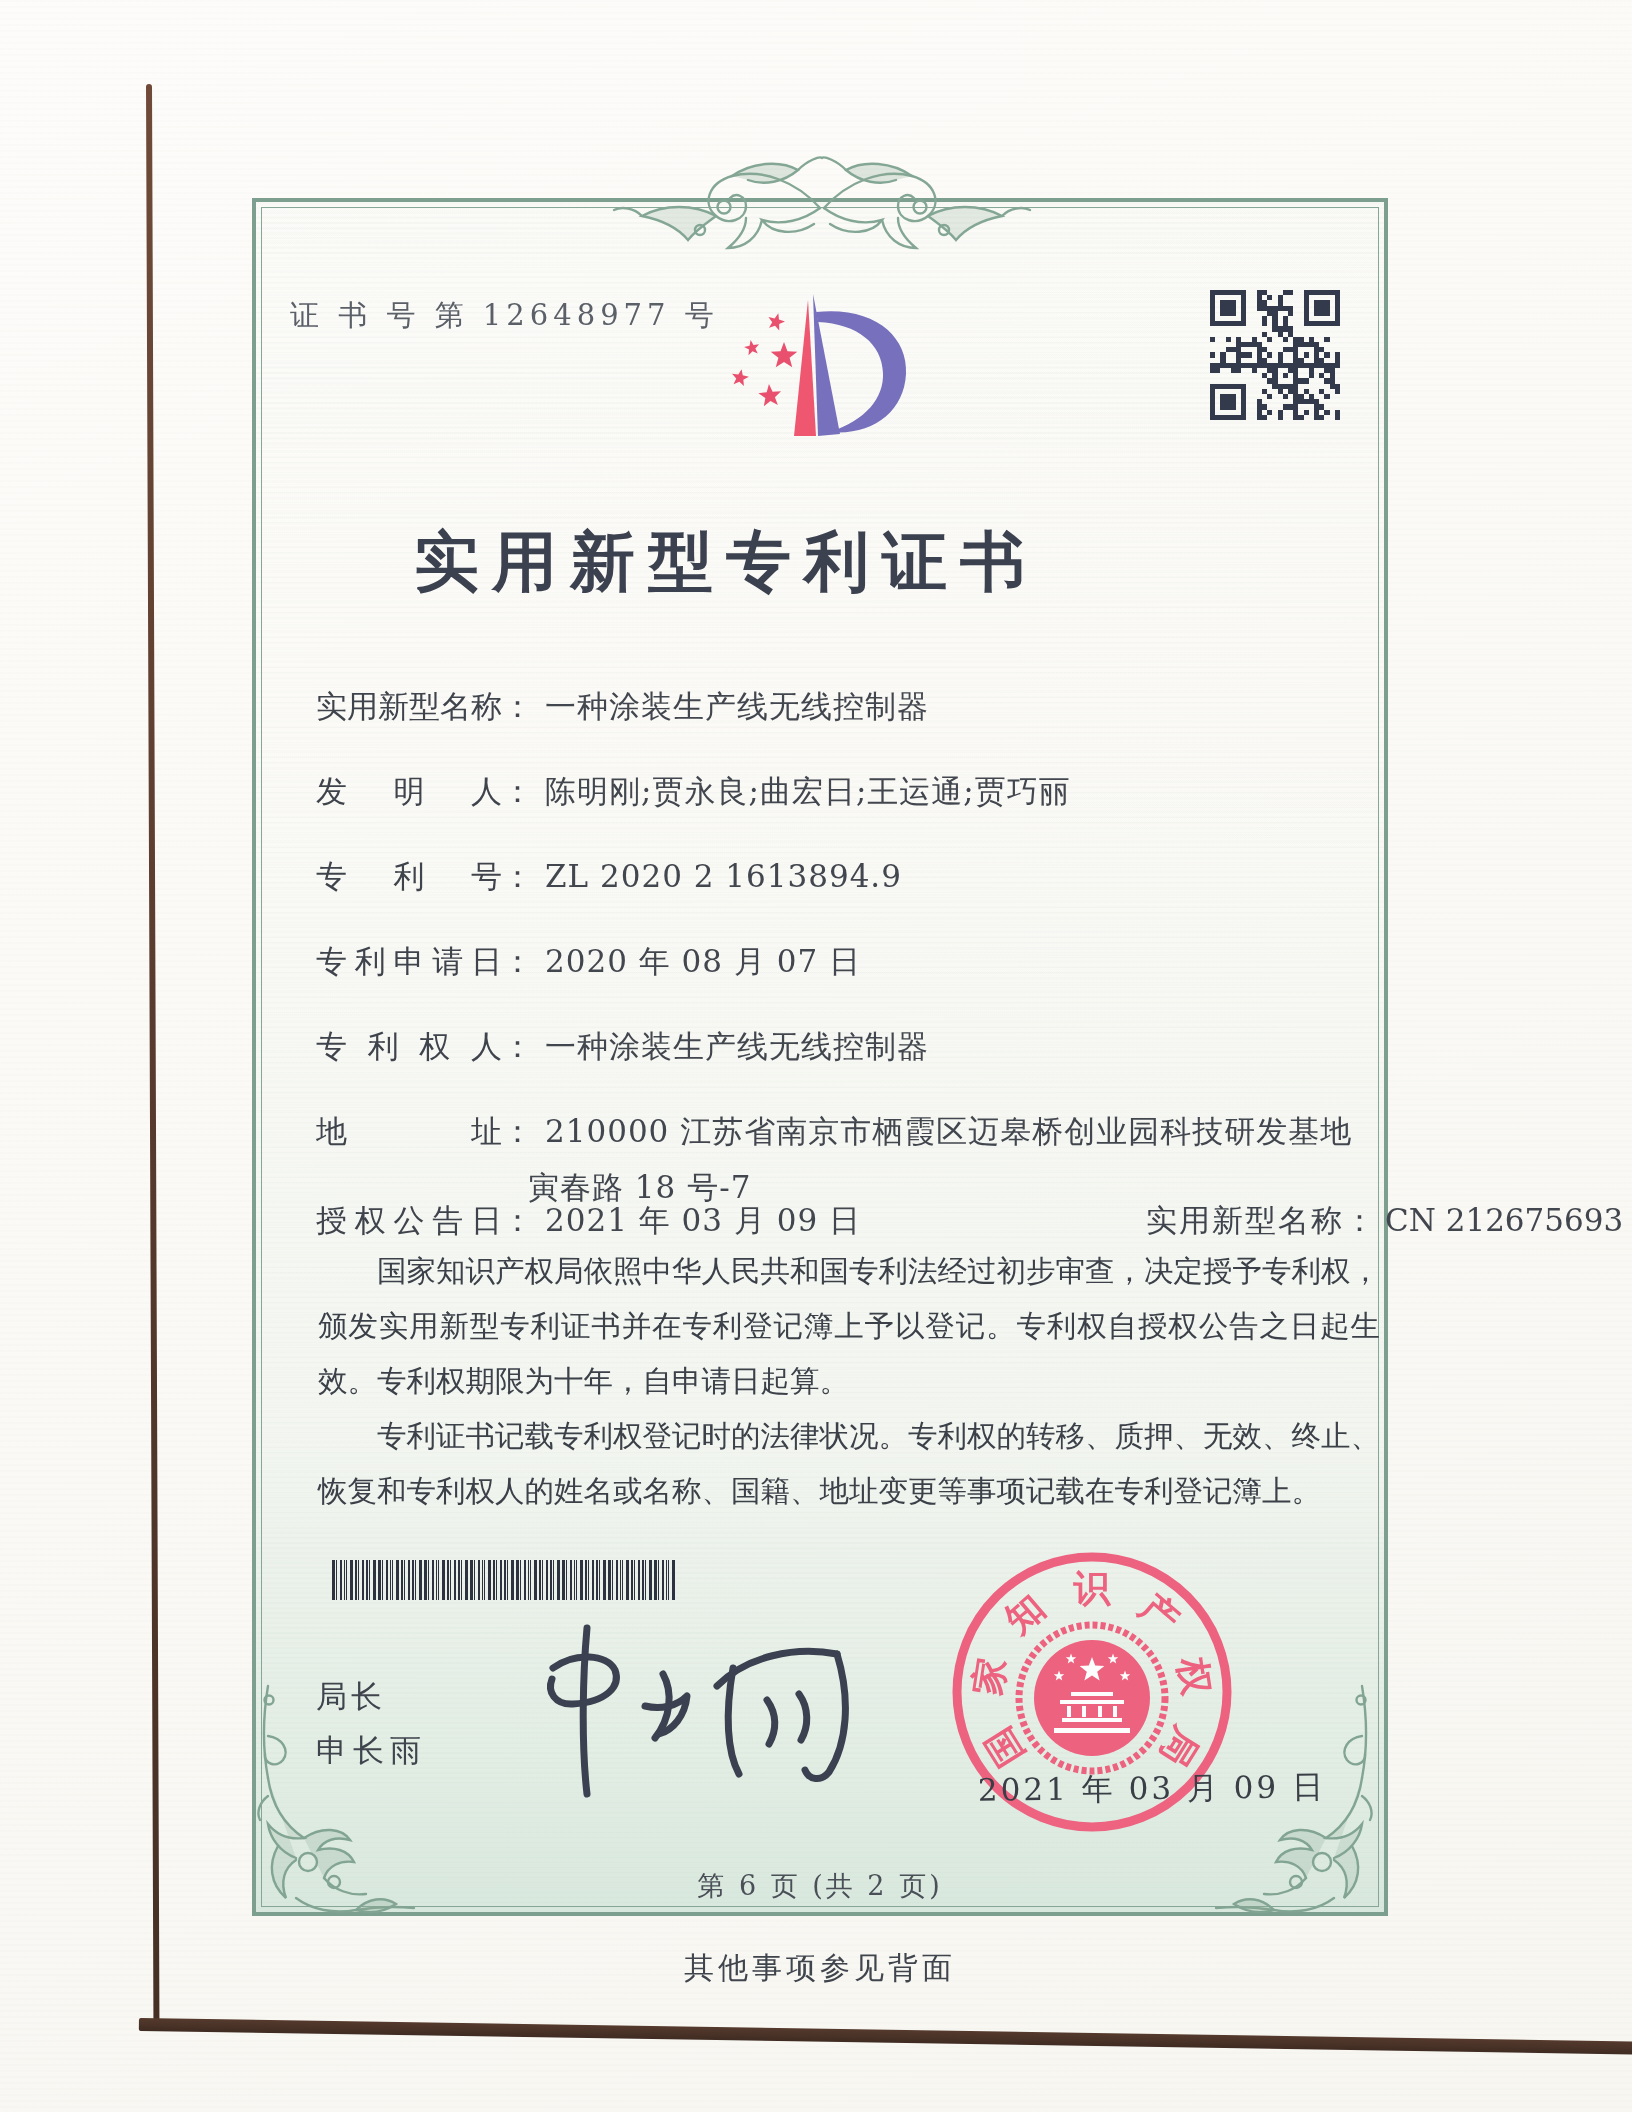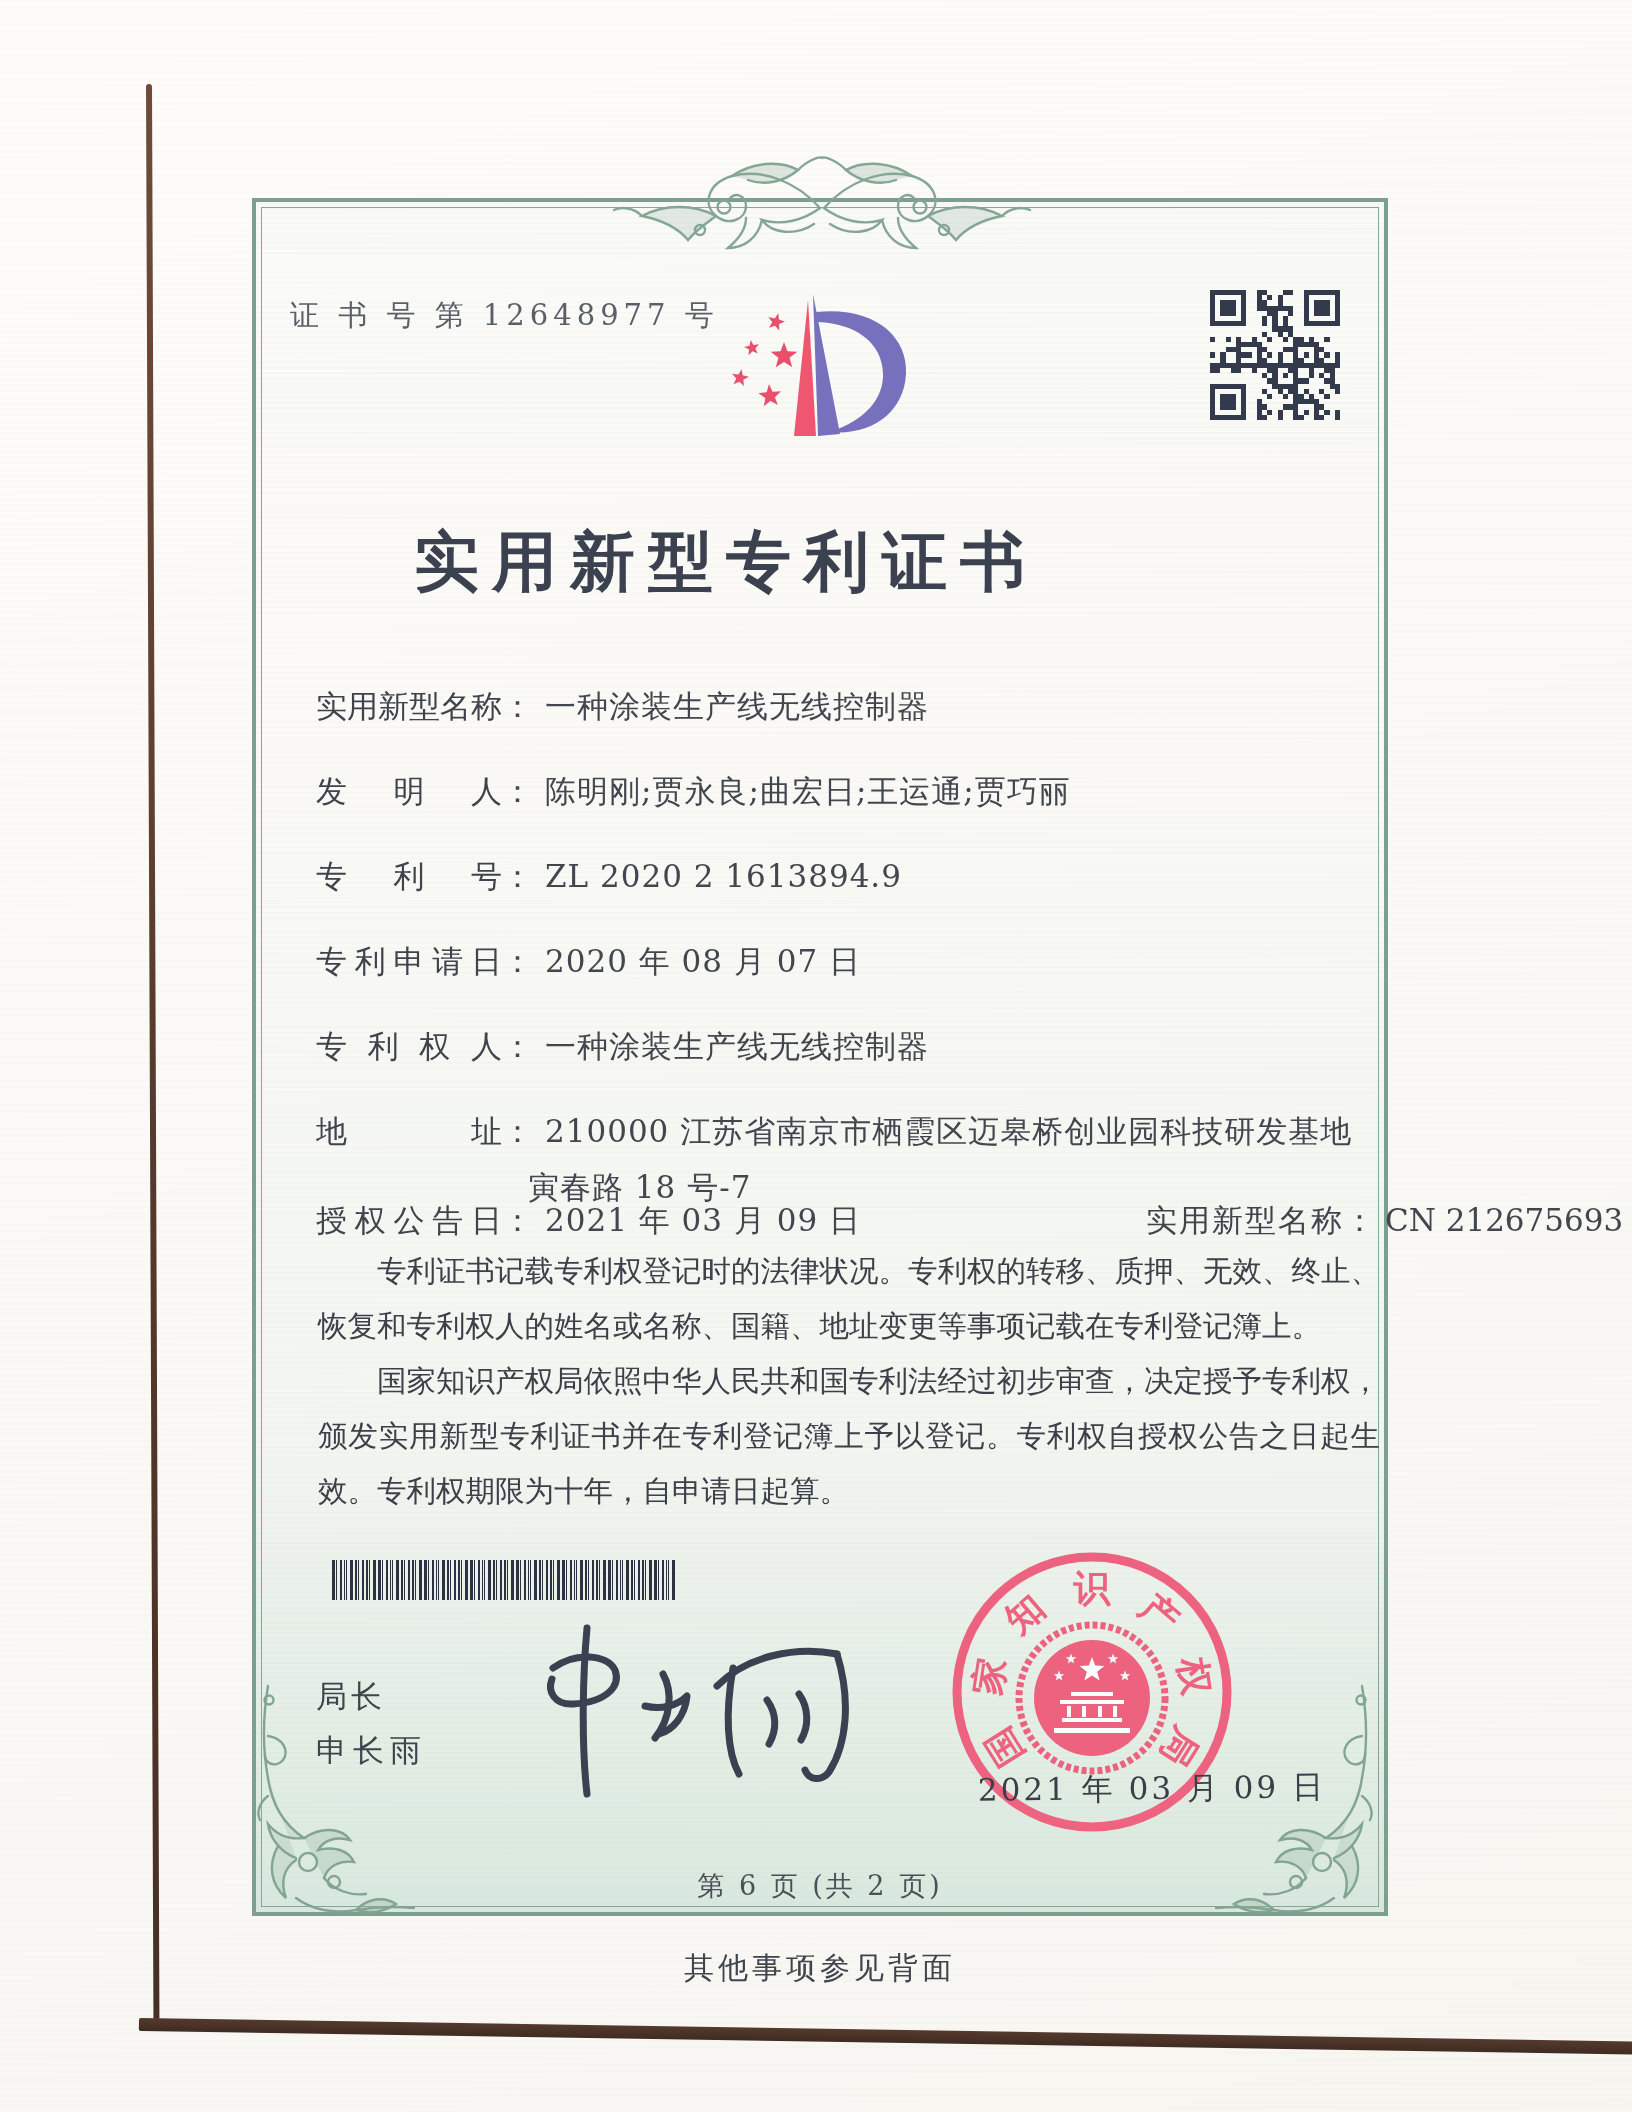--- a/index.html
+++ b/index.html
@@ -377,22 +377,22 @@
   <div class="f-row" style="top:1111px">
     <span class="f-label">地址</span><span class="f-colon">：</span><span class="f-value">210000 江苏省南京市栖霞区迈皋桥创业园科技研发基地</span>
   </div>
   <div class="f-value2line" style="top:1157px">寅春路 18 号-7</div>
   <div class="f-row" style="top:1200px">
     <span class="f-label">授权公告日</span><span class="f-colon">：</span><span class="f-value">2021 年 03 月 09 日</span>
     <span class="f-col2"><span class="f-label2">实用新型名称</span><span>：</span><span style="margin-left:10px">CN 212675693 U</span></span>
   </div>
 
   <div class="paras">
+    <p>国家知识产权局依照中华人民共和国专利法经过初步审查，决定授予专利权，颁发实用新型专利证书并在专利登记簿上予以登记。专利权自授权公告之日起生效。专利权期限为十年，自申请日起算。</p>
     <p>专利证书记载专利权登记时的法律状况。专利权的转移、质押、无效、终止、恢复和专利权人的姓名或名称、国籍、地址变更等事项记载在专利登记簿上。</p>
-    <p>国家知识产权局依照中华人民共和国专利法经过初步审查，决定授予专利权，颁发实用新型专利证书并在专利登记簿上予以登记。专利权自授权公告之日起生效。专利权期限为十年，自申请日起算。</p>
   </div>
 
   <svg class="barcode-svg" width="350" height="40" viewBox="0 0 350 40" shape-rendering="crispEdges">
     <g id="barcode-bars" fill="#2c3240">
         <rect x="0" y="0" width="3" height="40"></rect>
         <rect x="4" y="0" width="1" height="40"></rect>
         <rect x="8" y="0" width="2" height="40"></rect>
         <rect x="12" y="0" width="1" height="40"></rect>
         <rect x="14" y="0" width="1" height="40"></rect>
         <rect x="18" y="0" width="3" height="40"></rect>

